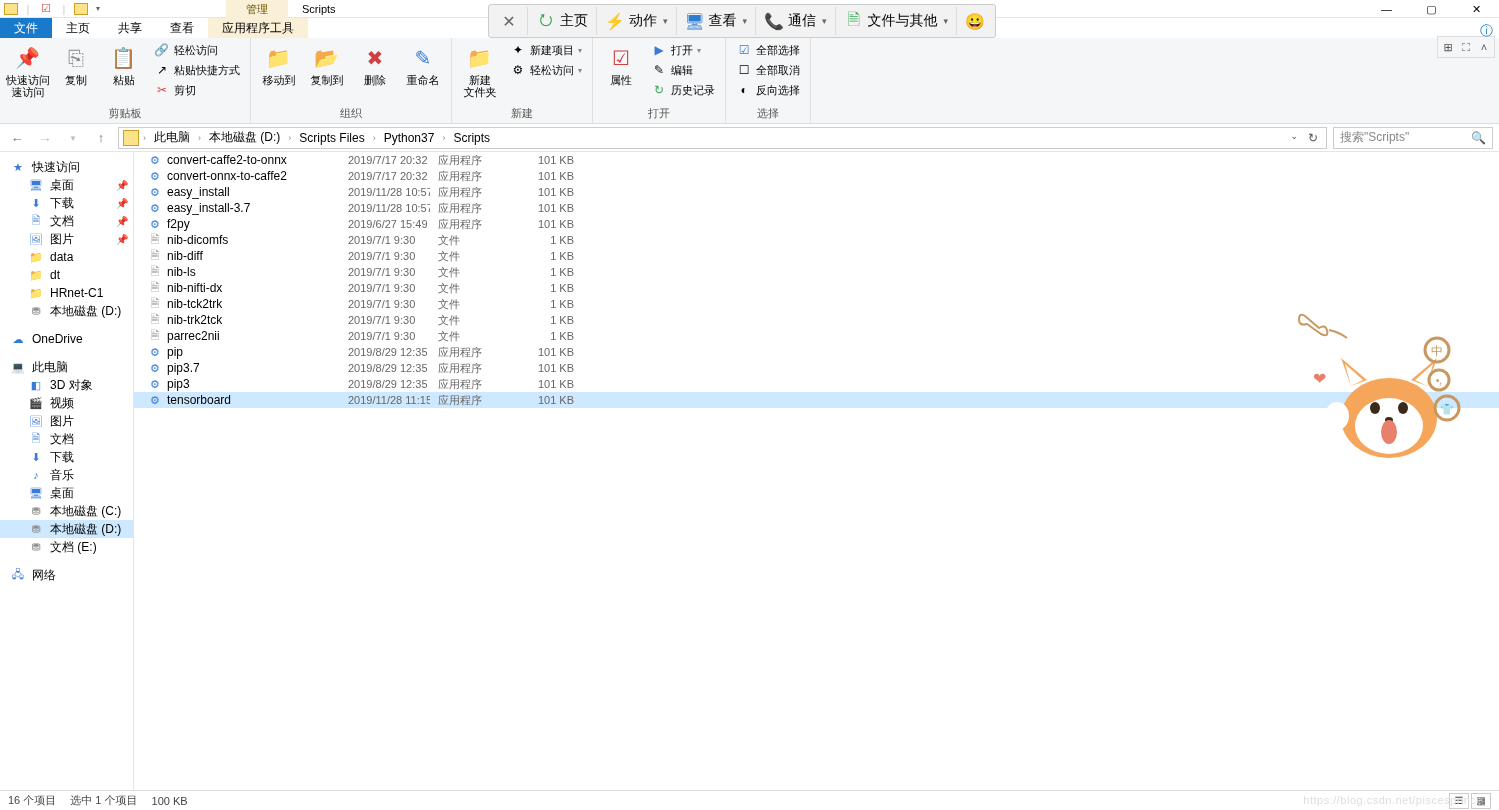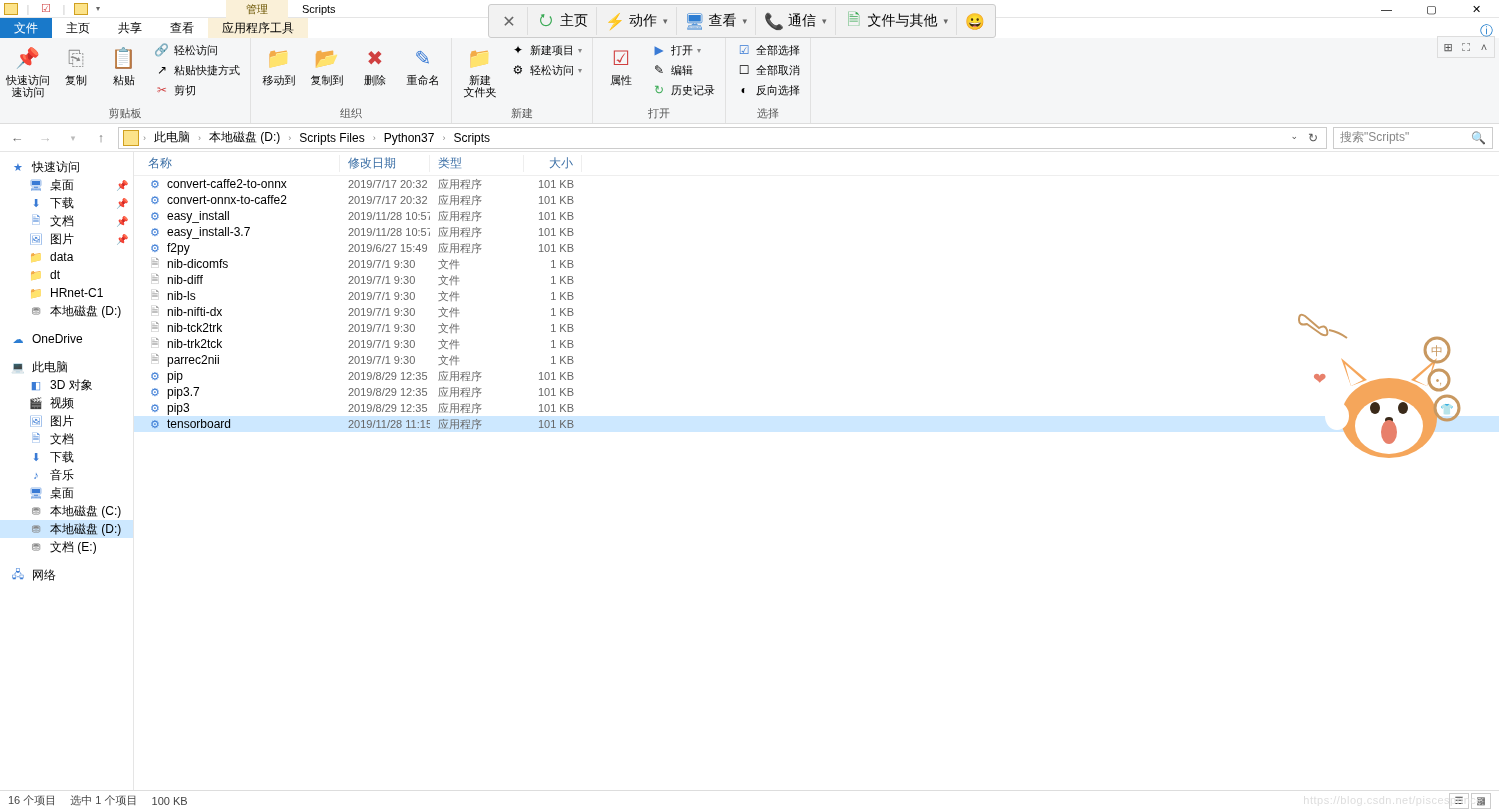--- a/index.html
+++ b/index.html
@@ -413,26 +413,20 @@
     </div>
     <div class="sb-group">
       <div class="sb-item head">
           <span class="si" style="color:#3a7bd5">🖧</span>
           <span>网络</span>
         </div>
     </div>
   </div>
 
   <div class="filepane">
-    <div class="file-header">
-      <div class="col col-name">名称</div>
-      <div class="col col-date">修改日期</div>
-      <div class="col col-type">类型</div>
-      <div class="col col-size">大小</div>
-    </div>
     <div class="file-rows" id="file-rows">
         <div class="file-row">
           <div class="cell cname">
             <span class="ficon exe">⚙</span>
             <span>convert-caffe2-to-onnx</span>
           </div>
           <div class="cell cdate">2019/7/17 20:32</div>
           <div class="cell ctype">应用程序</div>
           <div class="cell csize">101 KB</div>
         </div>

